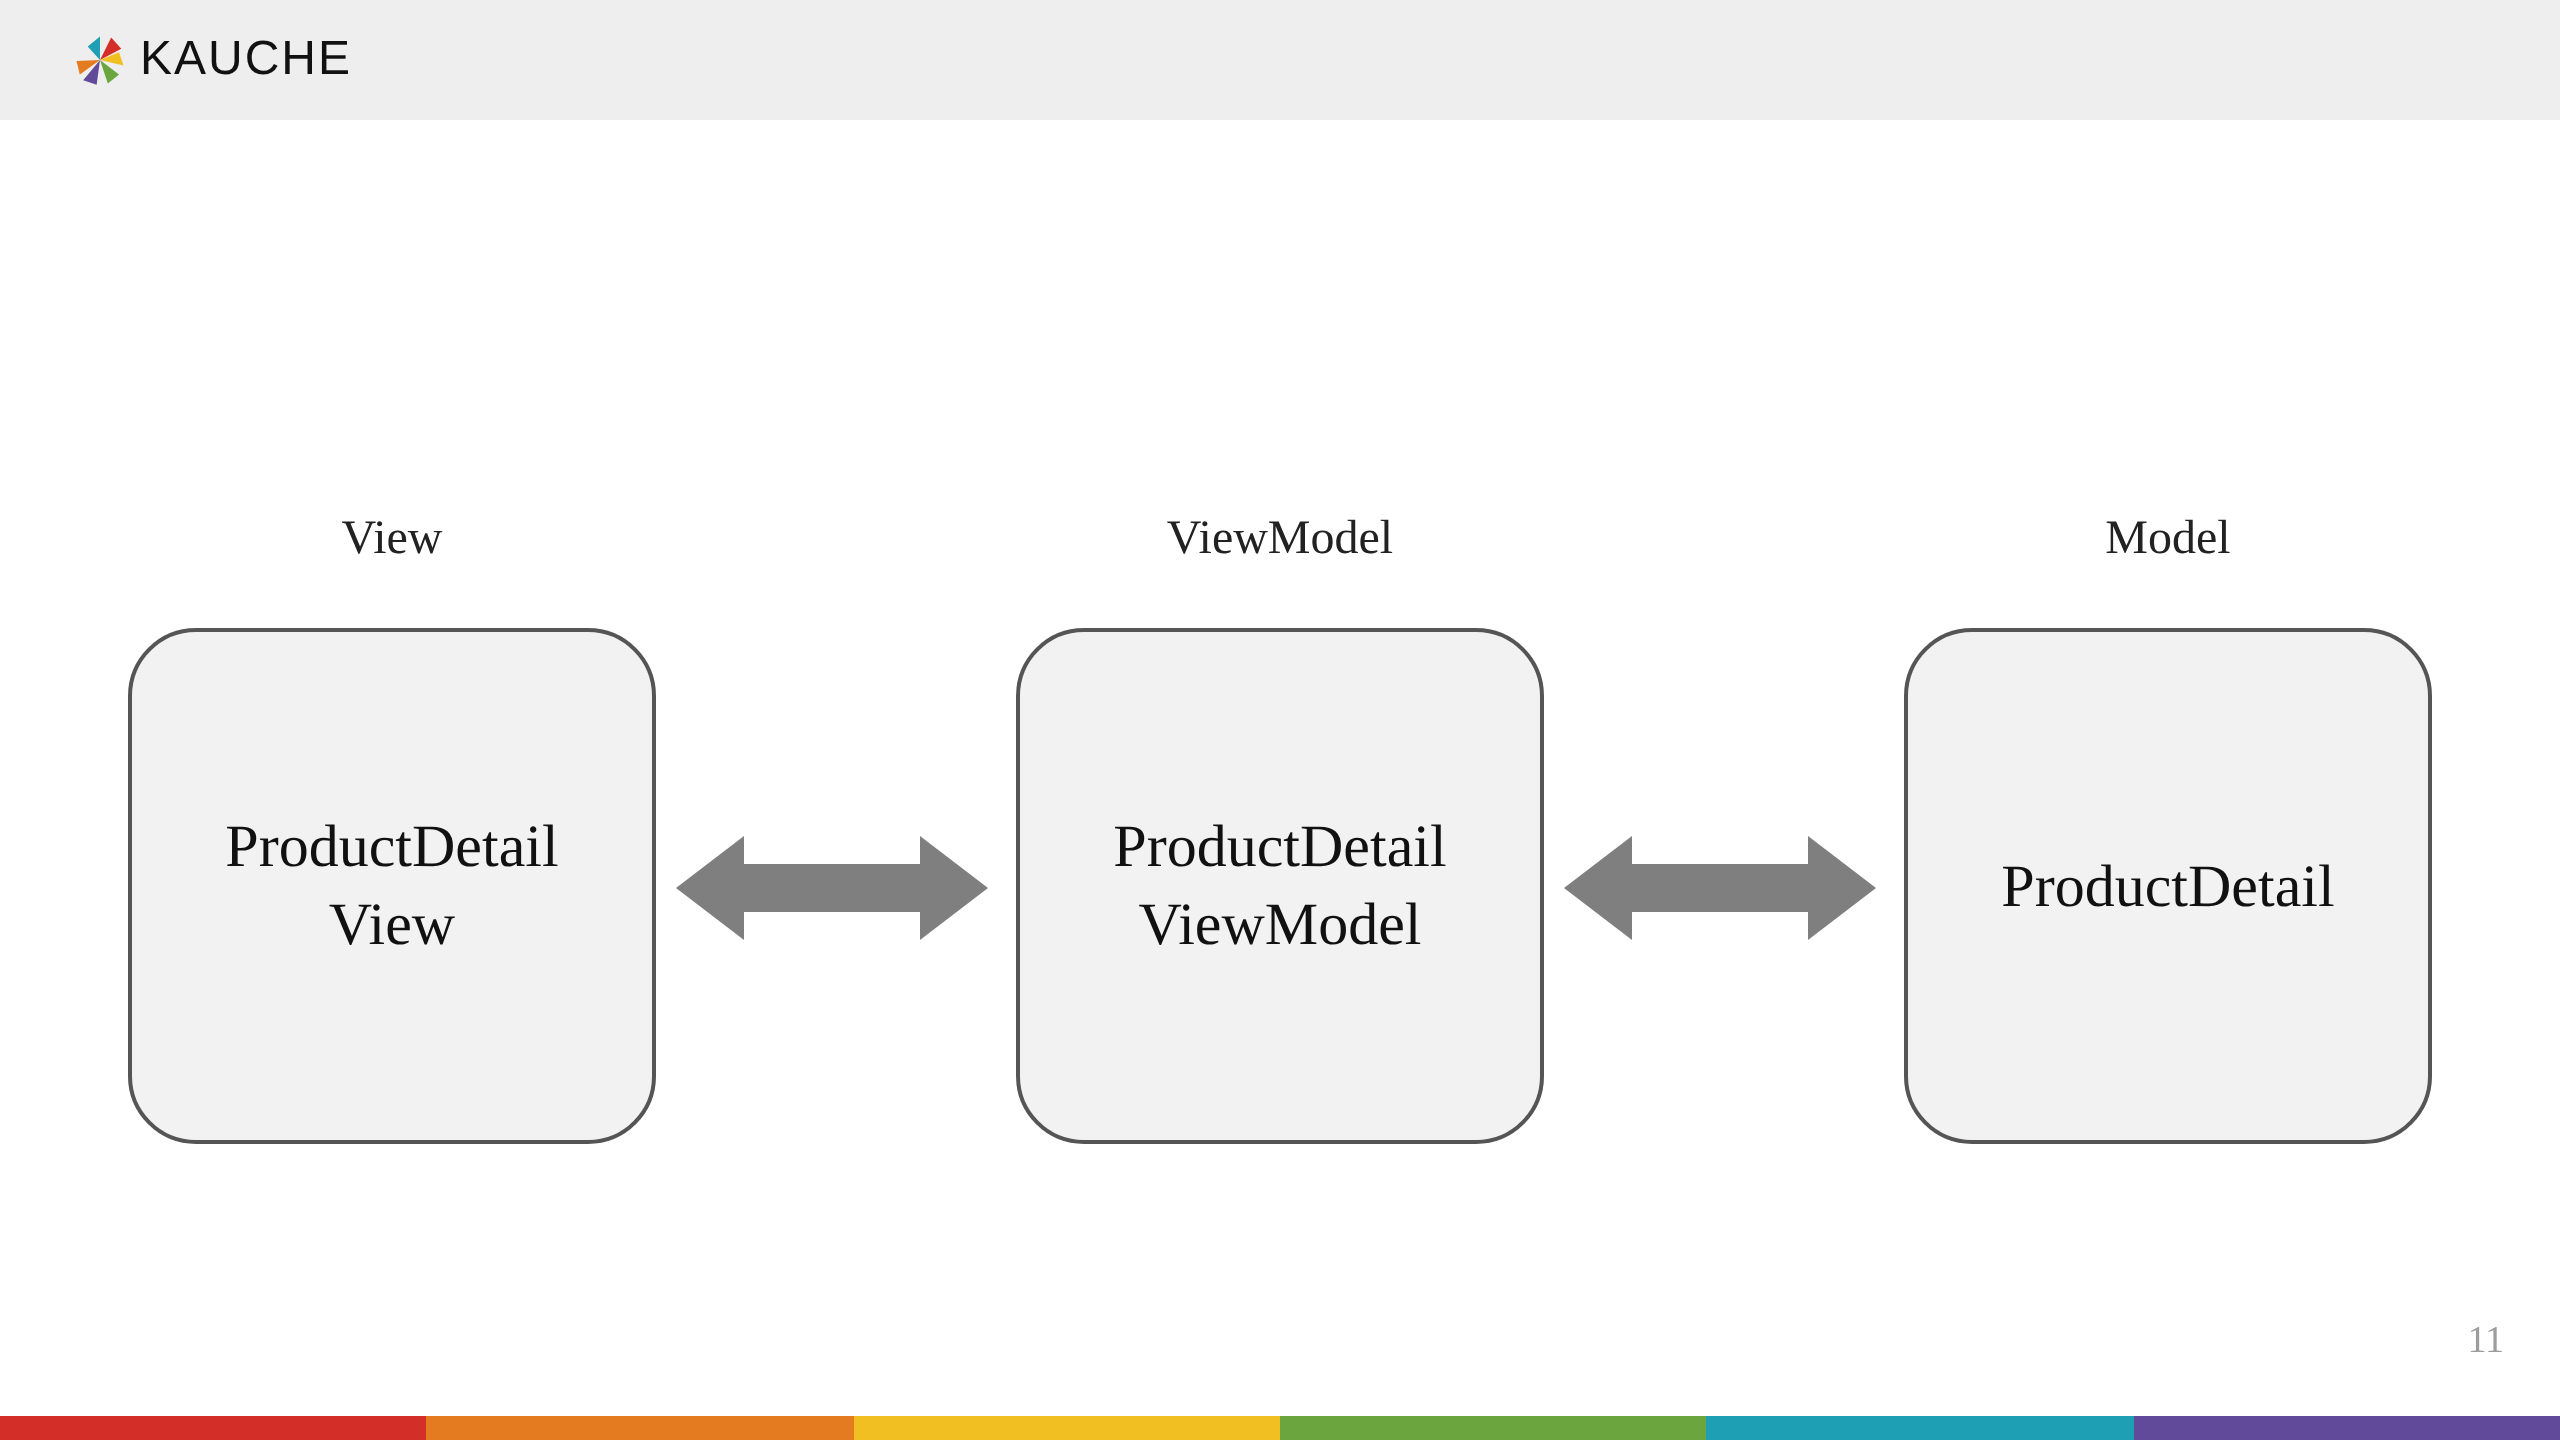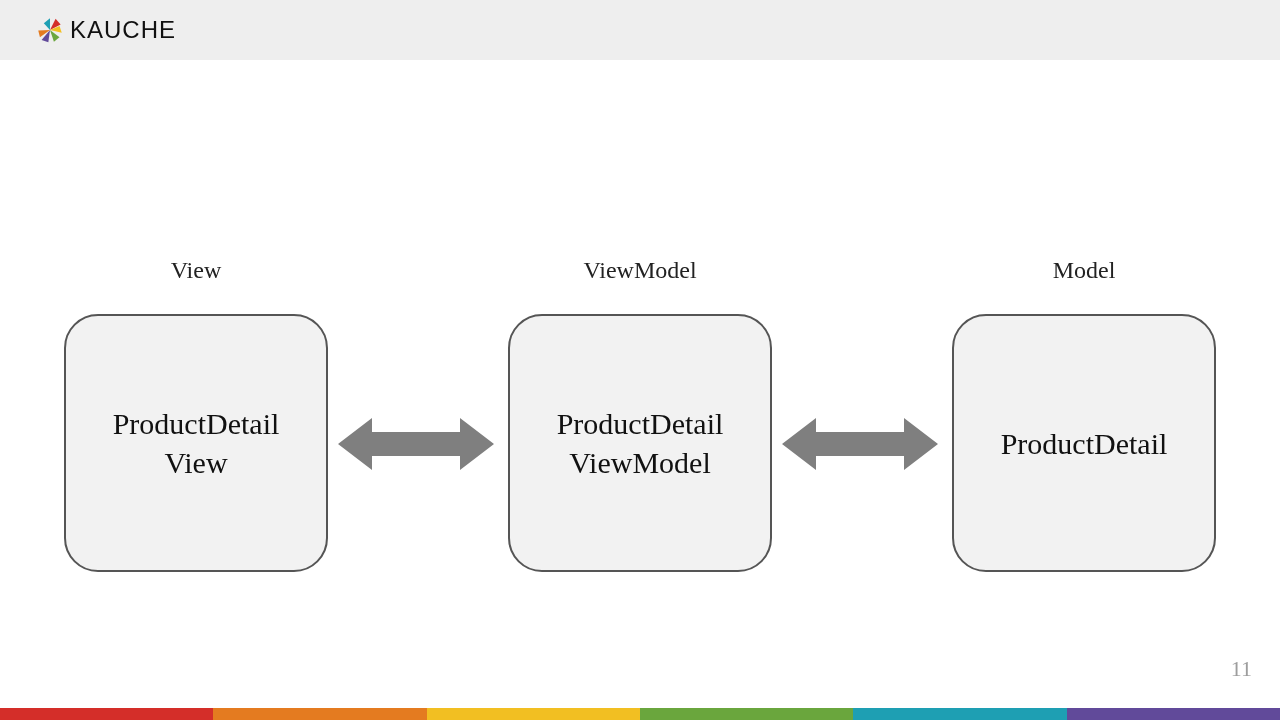--- a/index.html
+++ b/index.html
@@ -79,21 +79,21 @@
       justify-content: center;
     }
     .arrow-1 { left: 338px; }
     .arrow-2 { left: 782px; }
 
     .page-num {
       position: absolute;
       right: 28px;
       bottom: 18px;
       color: #9d9d9d;
-      font-size: 22px;
+      font-size: 19px;
     }
 
     .bottom-strip {
       position: absolute;
       bottom: 0;
       left: 0;
       width: 1280px;
       height: 12px;
       display: flex;
     }

